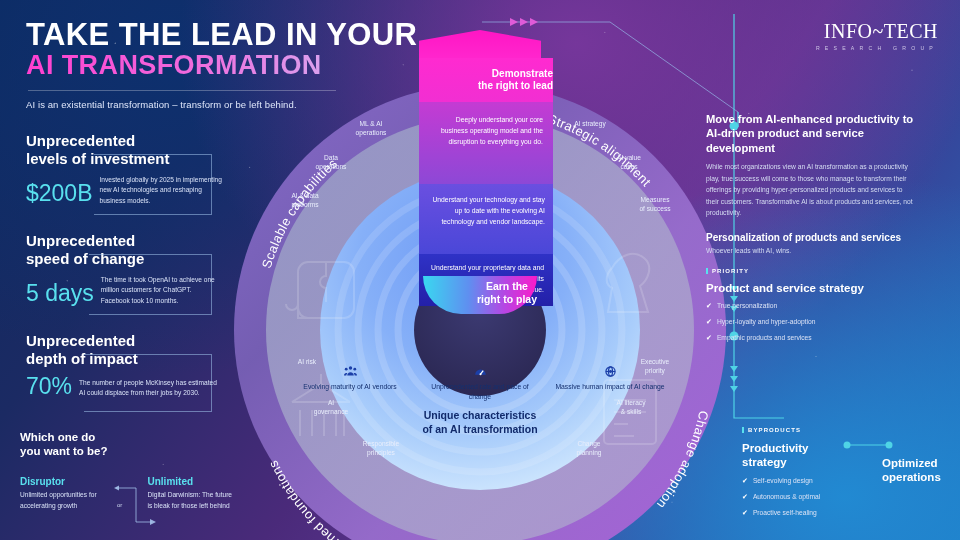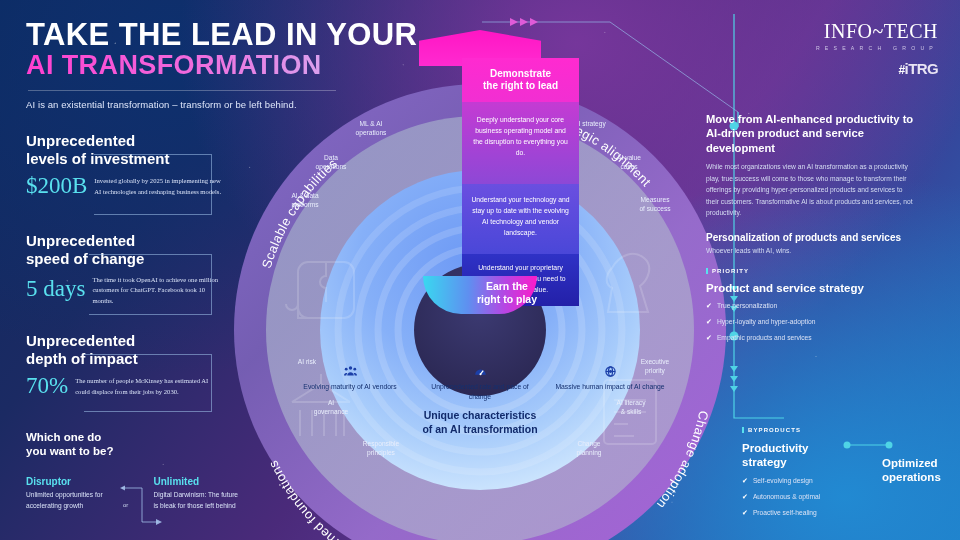--- a/index.html
+++ b/index.html
@@ -61,51 +61,51 @@
   #logo { position:absolute; right:22px; top:20px; text-align:right; }
   #logo .lt { font-family:"Liberation Serif", serif; font-size:20px; color:#fff;
               letter-spacing:.5px; font-variant:small-caps; }
   #logo .lb { font-size:5.2px; color:#cfc6e6; letter-spacing:5.2px; margin-top:2px; }
   #logo .itrg { margin-top:9px; font-size:15px; font-weight:bold; color:#e9e4f4; letter-spacing:-.6px; }
   #logo .itrg .hash { color:#ffffff; font-size:12px; }
 
   
   .stat { position:absolute; left:26px; width:196px; }
   .stat h3 { font-size:15px; color:#fff; font-weight:bold; line-height:1.22; }
-  .stat .row { display:flex; align-items:center; margin-top:2px; position:relative;font-family:Liberation Serif, serif; }
+  .stat .row { display:flex; align-items:flex-end; margin-top:2px; position:relative; }
   .stat .big { font-size:23px; color:#59e0ee; font-weight:300; line-height:1.15;
                white-space:nowrap; padding-top:2px; }
   .stat .desc { font-size:6.6px; color:#d9e2f7; line-height:1.62; padding-left:7px; padding-top:4px; }
   .bracket {
     position:absolute; pointer-events:none;
     border:1px solid rgba(160,195,235,.55);
   }
 
   
-  #which { position:absolute; left:26px; top:430px; width:215px; }
+  #which { position:absolute; left:20px; top:430px; width:215px; }
   #which h3 { font-size:11.5px; color:#fff; font-weight:bold; line-height:1.22; }
   #which .cols { display:flex; margin-top:18px; position:relative;gap:6px; }
   #which .col { width:93px; }
   #which .col.right { margin-left:34px; }
   #which .ttl { font-size:10px; color:#59e0ee; font-weight:bold; }
   #which .txt { font-size:6.6px; color:#d9e2f7; line-height:1.68; margin-top:2px; }
   #which .or {
     position:absolute; left:97px; top:26px; font-size:6px; color:#cdd8ef;
   }
 
   
   #wheel { position:absolute; left:222px; top:72px; width:516px; height:516px; }
   #wheel svg { position:absolute; left:0; top:0; }
   .arclabel  { font-size:13px; fill:#ffffff; font-weight:300; letter-spacing:.4px; }
 
   .spoke { position:absolute; text-align:center; font-size:6.6px; color:#e9eefc; line-height:1.35; }
 
   
   #arrow { position:absolute; left:419px; top:30px; width:122px; height:300px; }
-  #arrow .seg { position:absolute; left:0; width:117px; color:#fff; text-align:center;margin-left:43px; }
+  #arrow .seg { position:absolute; left:0; width:134px; color:#fff; text-align:right; }
   #arrow .tip {
     position:absolute; left:0; top:0; width:122px; height:36px;
     background:linear-gradient(180deg,#ff16c4 0%,#ff2ad0 100%);
     clip-path:polygon(50% 0%, 100% 30%, 100% 100%, 0% 100%, 0% 30%);
   }
   .seg-lead {
     top:28px; height:44px;
     background:linear-gradient(180deg,#ff2ad0 0%,#f12fd2 100%);
     font-size:10px; font-weight:bold; line-height:1.22; padding-top:10px;
   }
@@ -174,21 +174,20 @@
   <div id="header">
     <div class="h1line1">TAKE THE LEAD IN YOUR</div>
     <div class="h1line2">AI TRANSFORMATION</div>
     <div id="tagline-rule"></div>
     <div id="tagline">AI is an existential transformation – transform or be left behind.</div>
   </div>
 
   <div id="logo">
     <div class="lt">INFO~TECH</div>
     <div class="lb">RESEARCH GROUP</div>
-    <div class="itrg"><span class="hash">#</span><span>iTRG</span></div>
   </div>
 
   <div class="stat" style="top:132px">
     <h3>
       <span>Unprecedented</span><br>
       <span>levels of investment</span>
     </h3>
     <div class="bracket" style="left:68px; top:22px; width:118px; height:61px; border-left:none; border-top:1px solid rgba(160,195,235,.55);"></div>
     <div class="row">
       <div class="big">$200B</div>

